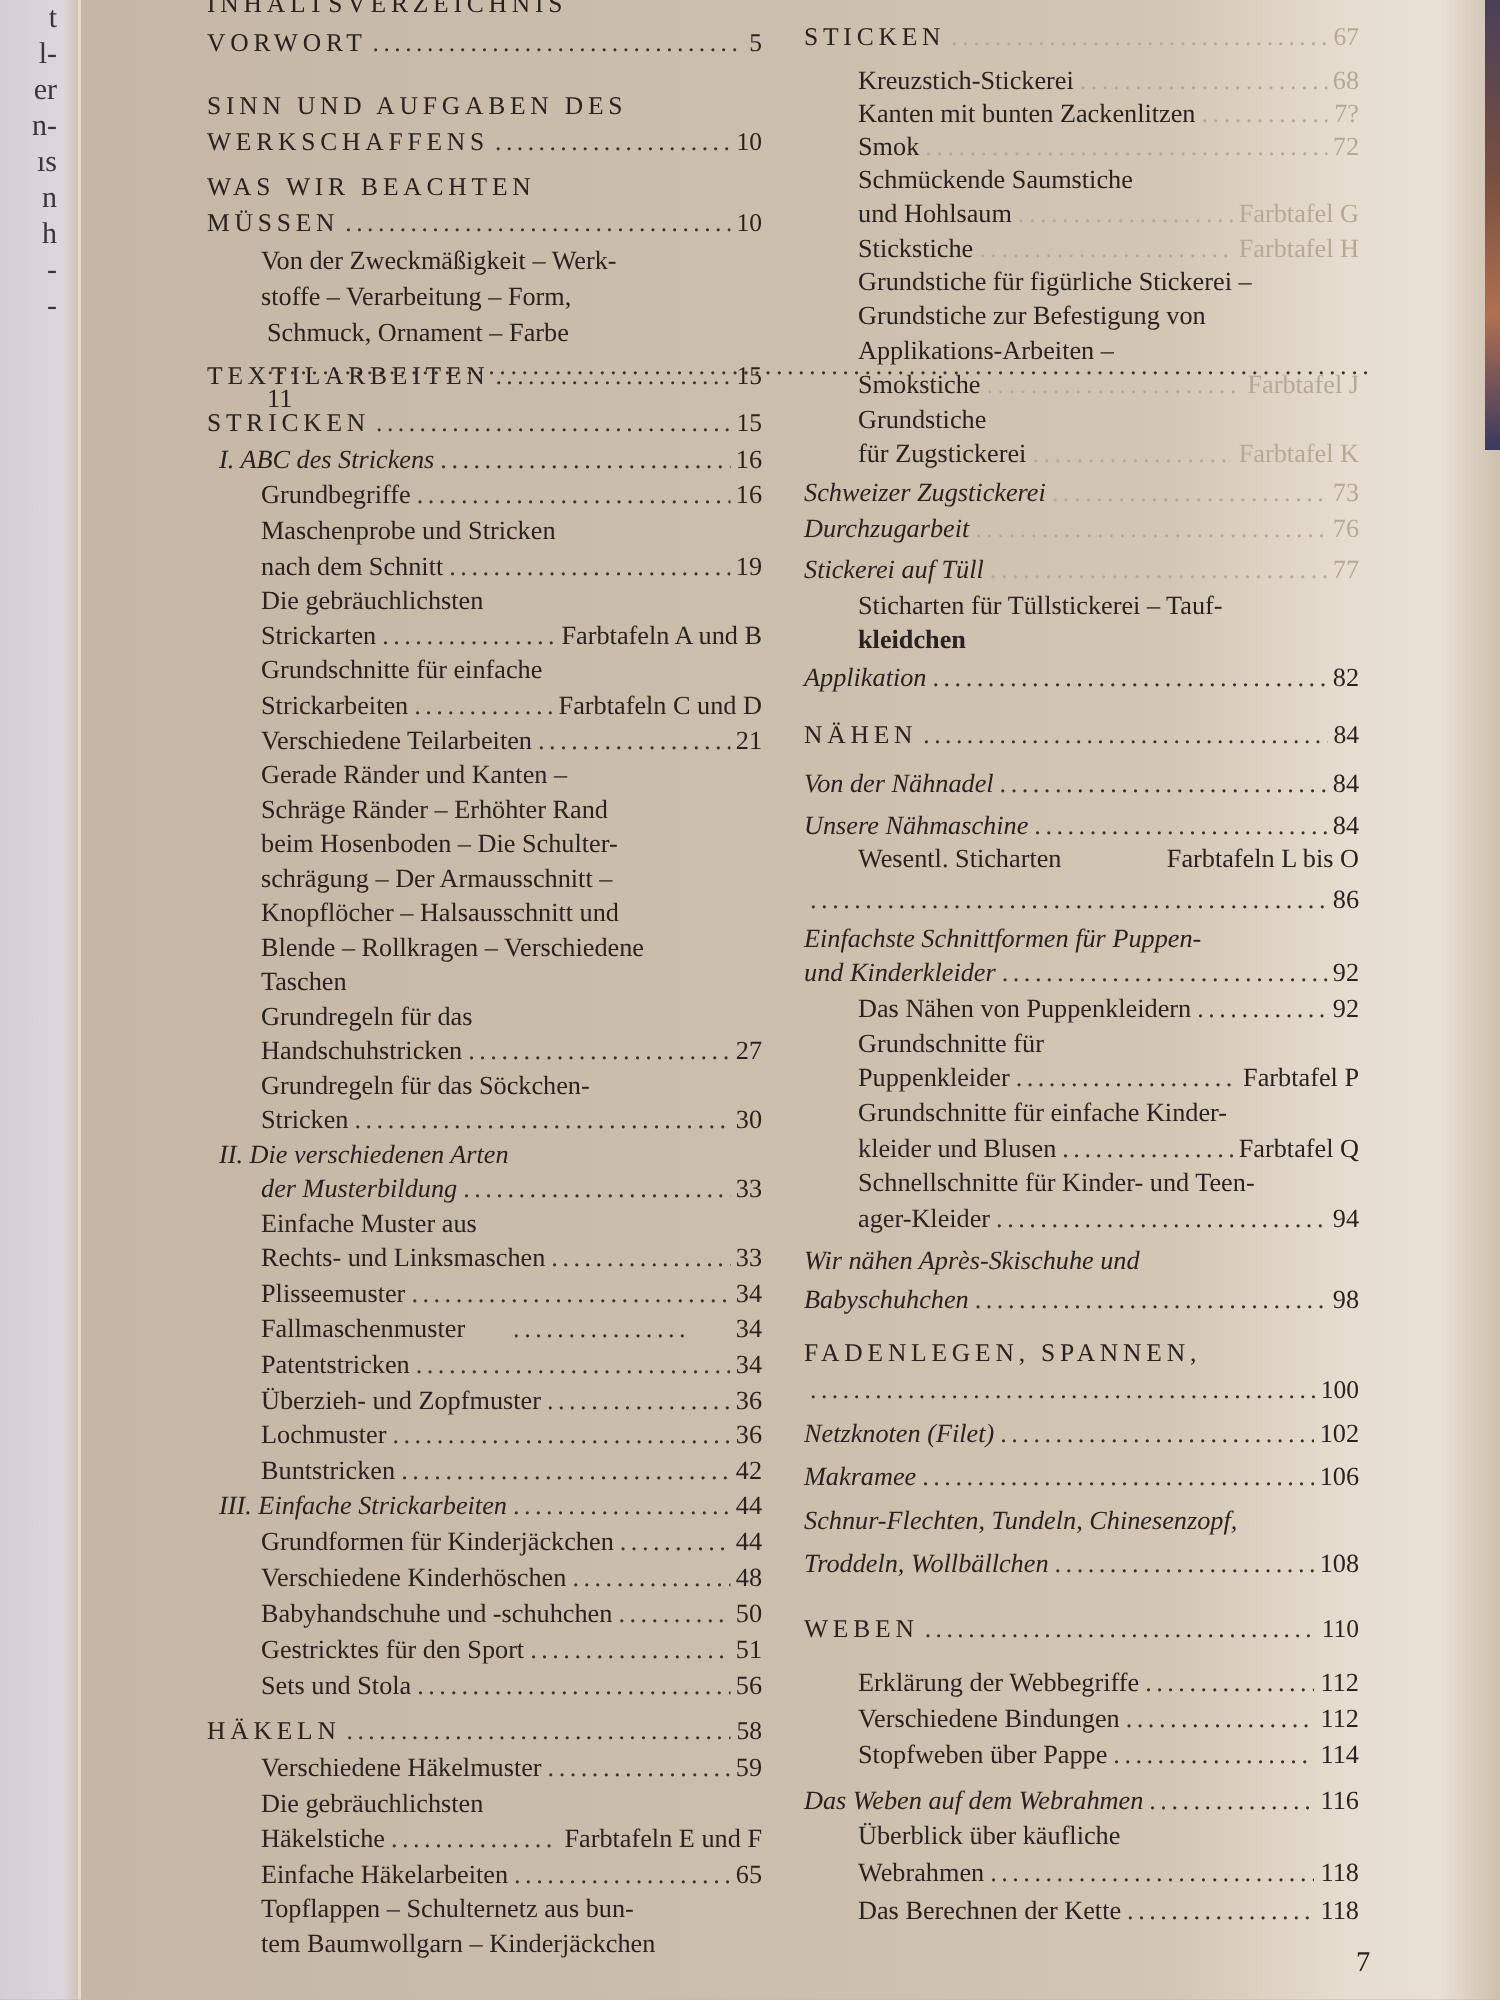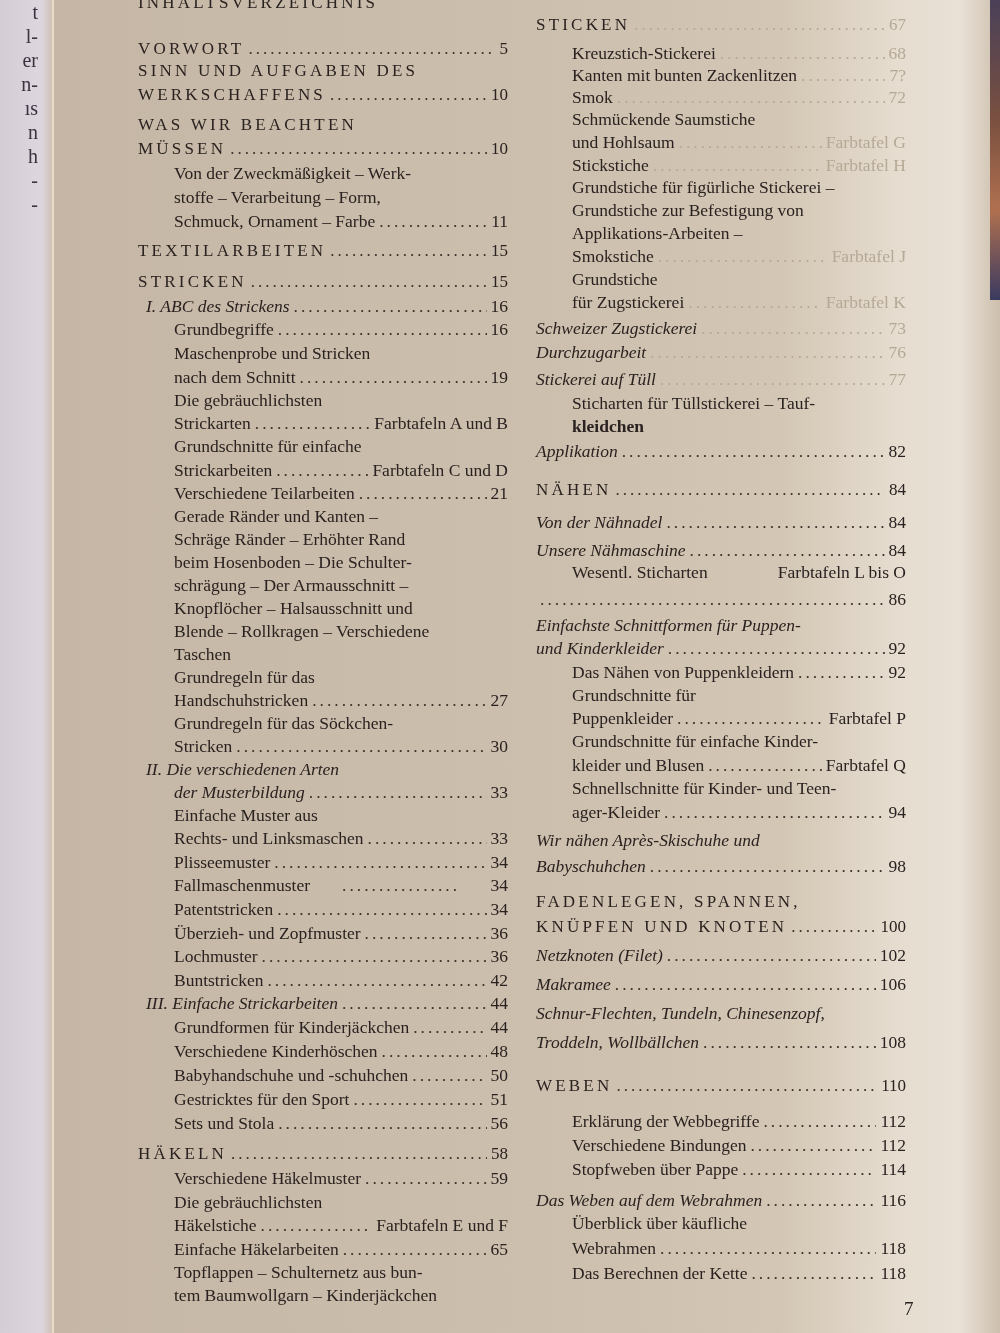--- a/index.html
+++ b/index.html
@@ -65,21 +65,21 @@
       <span style="top: 170px;">-</span>
       <span style="top: 194px;">-</span>
     </div>
   <div class="right-edge"></div>
 
   <div class="col col-left">
     <div class="entry head" style="top:-8px;">
       <span class="t">INHALTSVERZEICHNIS</span>
     </div>
     <div id="leftEntries">
-        <div class="entry head" style="top: 38px; text-align: right;">
+        <div class="entry head" style="top: 18px; text-align: right;">
           <span class="t">VORWORT</span>
           <span class="d"></span>
           <span class="p">5</span>
         </div>
         <div class="entry head nodots" style="top: 60px;">
           <span class="t">SINN UND AUFGABEN DES</span>
           <span class="d"></span>
           <span class="p"></span>
         </div>
         <div class="entry head" style="top: 84px;">
@@ -100,21 +100,21 @@
         <div class="entry ind1 nodots" style="top: 162px;">
           <span class="t">Von der Zweckmäßigkeit – Werk-</span>
           <span class="d"></span>
           <span class="p"></span>
         </div>
         <div class="entry ind1 nodots" style="top: 186px;">
           <span class="t">stoffe – Verarbeitung – Form,</span>
           <span class="d"></span>
           <span class="p"></span>
         </div>
-        <div class="entry ind1" style="top: 210px;">
+        <div class="entry ind1" style="top: 210px; flex-direction: column;">
           <span class="t">Schmuck, Ornament – Farbe</span>
           <span class="d"></span>
           <span class="p">11</span>
         </div>
         <div class="entry head" style="top: 240px;">
           <span class="t">TEXTILARBEITEN</span>
           <span class="d"></span>
           <span class="p">15</span>
         </div>
         <div class="entry head" style="top: 271px;">
@@ -515,21 +515,20 @@
           <span class="t">Babyschuhchen</span>
           <span class="d"></span>
           <span class="p">98</span>
         </div>
         <div class="entry head nodots" style="top: 891px;">
           <span class="t">FADENLEGEN, SPANNEN,</span>
           <span class="d"></span>
           <span class="p"></span>
         </div>
         <div class="entry head" style="top: 916px;">
-          <span class="t">KNÜPFEN UND KNOTEN</span>
           <span class="d"></span>
           <span class="p">100</span>
         </div>
         <div class="entry it" style="top: 944px;">
           <span class="t">Netzknoten (Filet)</span>
           <span class="d"></span>
           <span class="p">102</span>
         </div>
         <div class="entry it" style="top: 973px;">
           <span class="t">Makramee</span>

